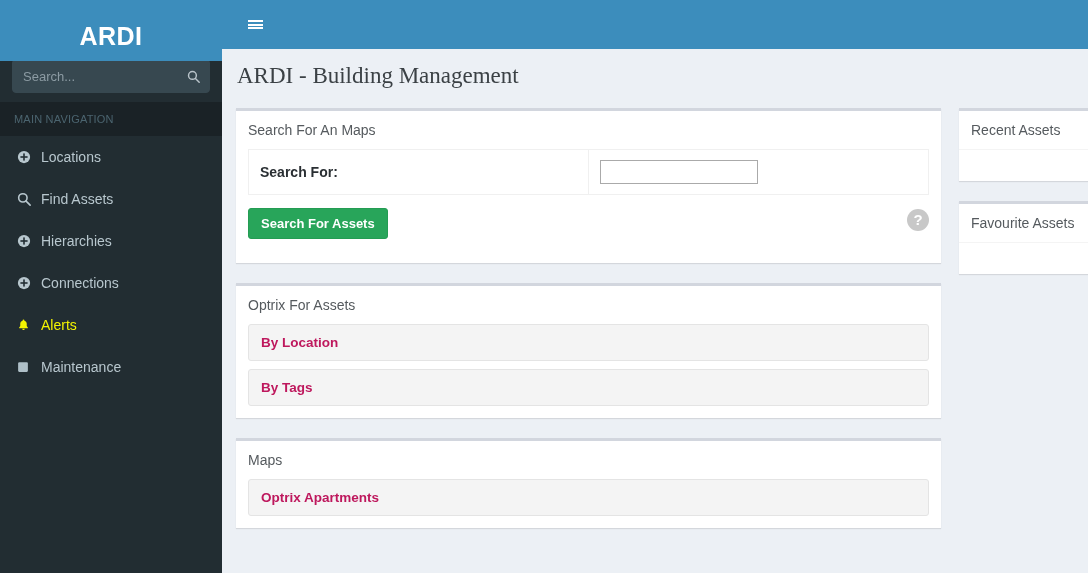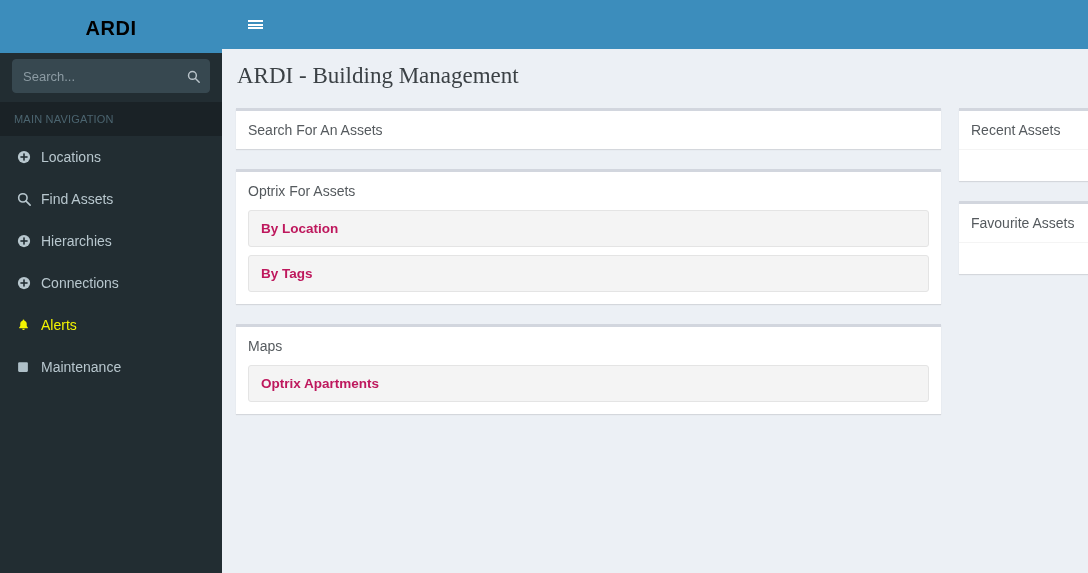--- a/index.html
+++ b/index.html
@@ -20,25 +20,25 @@
   .app { position: relative; width: 1088px; height: 573px; overflow: hidden; }
 
   
   .topbar {
     position: absolute; top: 0; left: 0;
     width: 1088px; height: 49px;
     background: #3C8DBC;
     z-index: 5;
   }
   .logo {
-    position: absolute; left: 0; top: 4px;
+    position: absolute; left: 0; top: 12px;
     width: 222px; height: 49px;
     background: #3C8DBC;
-    color: #000000;
-    font-size: 20px;
+    color: #ffffff;
+    font-size: 25px;
     font-weight: bold;
     text-align: center;
     line-height: 49px;
     letter-spacing: .5px;
   }
   .navbar {
     position: absolute; left: 222px; top: 0;
     width: 866px; height: 49px;
     background: #3C8DBC;
   }
@@ -341,21 +341,37 @@
 
     <div class="content-header">
       <h1 class="page-title">ARDI - Building Management</h1>
     </div>
 
     <div class="content-body">
 
       <div class="col-main">
 
         <div class="box">
-          <div class="box-header">Search For An Assets</div>
+          <div class="box-header">Search For An Maps</div>
+          <div class="box-body">
+            <table class="form-table">
+              <tbody>
+                  <tr>
+                <td class="form-label">Search For:</td>
+                <td>
+                  <input class="text-input" type="text" value="" style="">
+                </td>
+              </tr>
+            </tbody>
+              </table>
+            <div class="actions">
+              <button class="btn-green">Search For Assets</button>
+              <div class="help-icon">?</div>
+            </div>
+          </div>
         </div>
 
         <div class="box">
           <div class="box-header">Optrix For Assets</div>
           <div class="box-body">
             <div class="list-row">By Location</div>
             <div class="list-row">By Tags</div>
           </div>
         </div>
 

